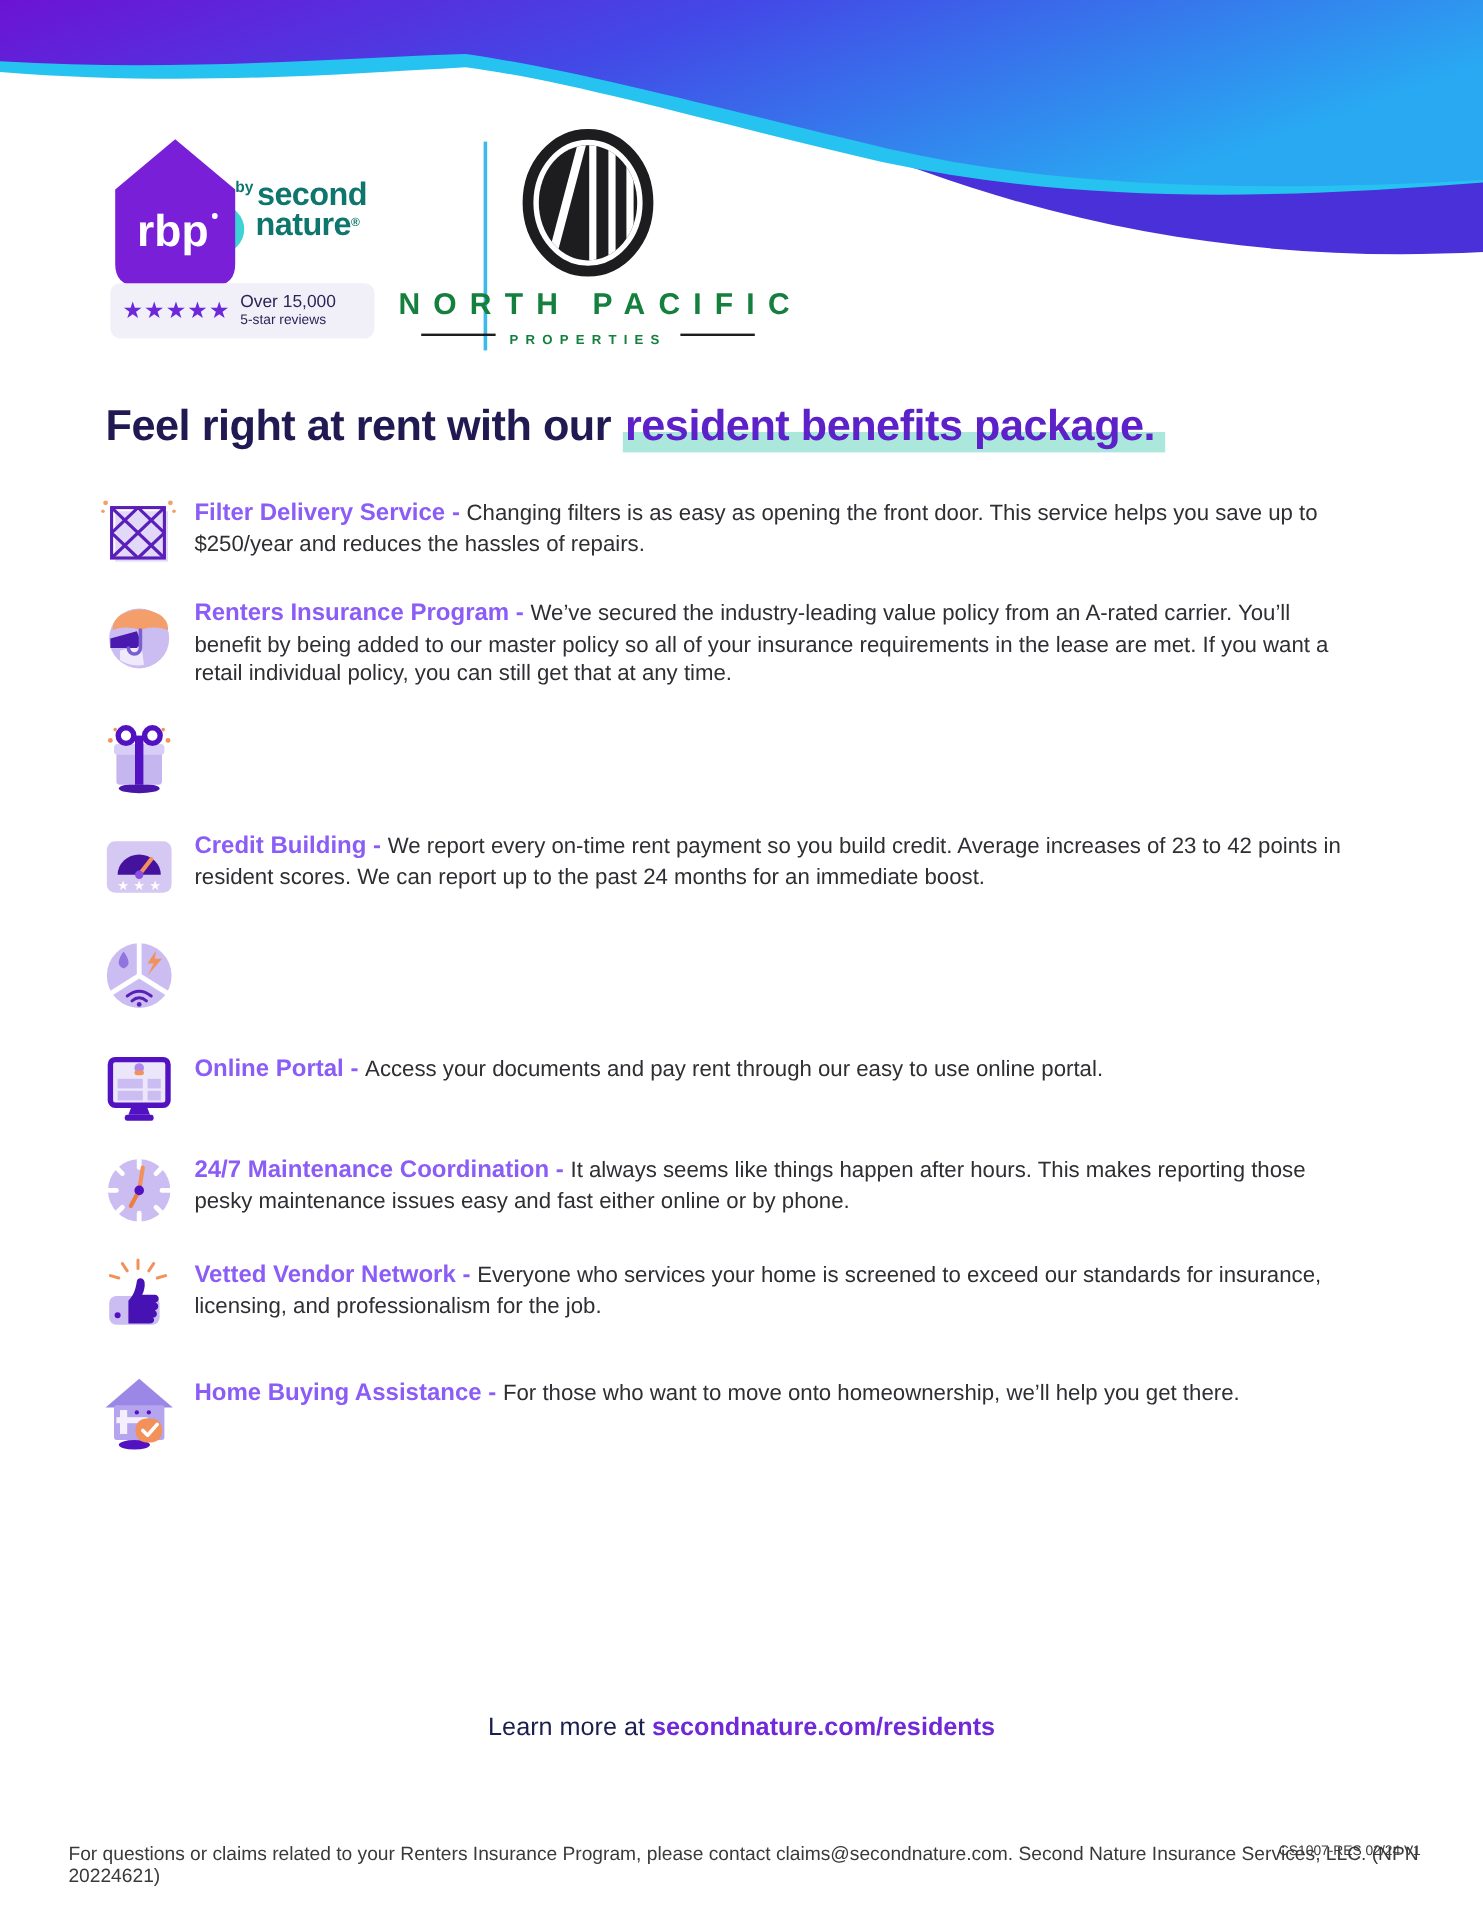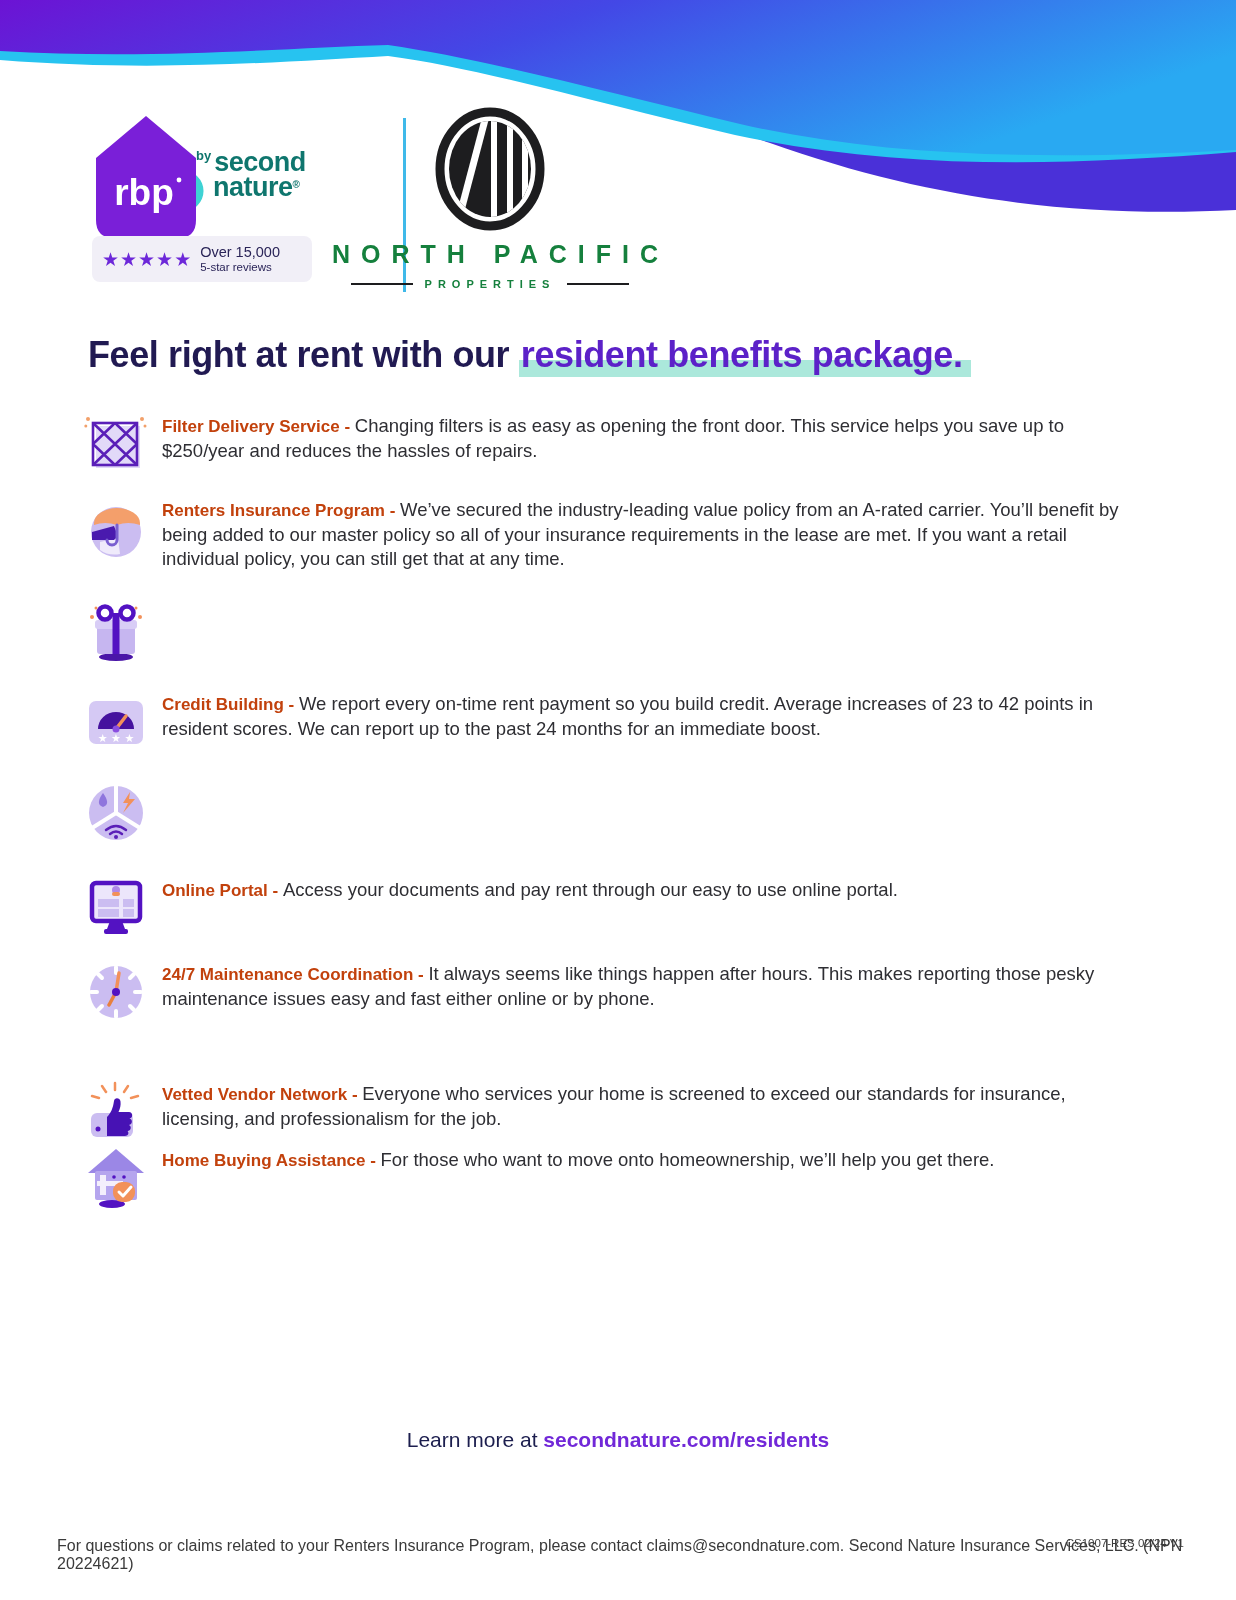--- a/index.html
+++ b/index.html
@@ -17,34 +17,34 @@
   .review-badge{position:absolute;left:92px;top:236px;width:200px;height:46px;background:#f1eff7;
                 border-radius:8px;display:flex;align-items:center;padding:0 10px;gap:8px;z-index:2;}
   .review-stars{color:#6d28d9;font-size:19px;letter-spacing:1px;font-family:"DejaVu Sans",sans-serif;line-height:1;}
   .review-text{color:#2a2458;line-height:1.1;}
   .review-l1{font-size:14.5px;}
   .review-l2{font-size:11.5px;}
   .logo-divider{position:absolute;left:403px;top:118px;width:3px;height:174px;background:#3fb9e9;z-index:2;}
   .npp{position:absolute;left:332px;top:106px;width:316px;text-align:center;z-index:2;color:#15803d;}
   .npp-circle{width:112px;height:126px;margin:0 auto;display:block;}
   .npp-name{font-size:25px;font-weight:bold;letter-spacing:11px;margin-top:8px;white-space:nowrap;}
-  .npp-sub{display:flex;align-items:center;justify-content:center;gap:12px;margin-top:9px;}
+  .npp-sub{display:flex;justify-content:center;gap:12px;margin-top:9px;}
   .npp-sub .rule{width:62px;height:2px;background:#1d1d1f;}
   .npp-sub .word{font-size:11px;font-weight:bold;letter-spacing:6px;}
   
   .headline{position:absolute;left:88px;top:334px;white-space:nowrap;font-weight:bold;
             font-size:36px;letter-spacing:-0.4px;z-index:2;}
   .headline .plain{color:#211a52;}
   .headline .hl{color:#5c21c8;background:linear-gradient(to top,#abe8db 0 40%,transparent 40%);
                 padding:0 8px 2px 2px;}
   
   .benefit{position:absolute;left:84px;width:1054px;display:flex;gap:14px;align-items:flex-start;z-index:2;}
   .benefit .icon{width:64px;height:64px;flex:0 0 64px;}
   .benefit .txt{width:966px;font-size:18.5px;line-height:1.33;color:#2e2e33;padding-top:2px;}
-  .benefit .txt b{font-size:17px;color:#c2410c;}
+  .benefit .txt b{font-size:20px;color:#8b5cf6;}
   
   .learn-more{position:absolute;left:0;top:1428px;width:1236px;text-align:center;font-size:21px;z-index:2;}
   .learn-more .pre{color:#1c1e4e;}
   .learn-more .lnk{color:#7128d8;font-weight:bold;text-decoration:none;}
   .disclaimer{position:absolute;left:57px;top:1537px;font-size:16px;color:#3a3a3a;z-index:2;}
   .doc-code{position:absolute;right:52px;top:1537px;font-size:11.5px;color:#3a3a3a;z-index:2;}
 </style>
 </head>
 <body>
 
@@ -215,21 +215,21 @@
         <line x1="14" y1="50" x2="18" y2="46"></line>
           <line x1="46" y1="18" x2="50" y2="14"></line>
       </g>
       <line x1="32" y1="32" x2="35" y2="13" stroke="#f2915a" stroke-width="3.5" stroke-linecap="round"></line>
       <line x1="32" y1="32" x2="25" y2="45" stroke="#e8803f" stroke-width="3.5" stroke-linecap="round"></line>
       <circle cx="32" cy="32" r="4" fill="#5312c2"></circle>
     </svg>
     <div class="txt"><b>24/7 Maintenance Coordination - </b><span>It always seems like things happen after hours. This makes reporting those pesky maintenance issues easy and fast either online or by phone.</span></div>
   </div>
 
-  <div class="benefit" style="top:1080px">
+  <div class="benefit" style="top:1047px">
     <svg class="icon" viewBox="0 0 64 64" aria-hidden="true">
       <rect x="7" y="33" width="42" height="24" rx="6" fill="#cbbdf1"></rect>
       <circle cx="14" cy="49" r="2.5" fill="#5312c2"></circle>
       <path d="M23,56 L23,37 C27,33 29,28 30,21 C30.5,17 36,17.5 36.5,21.5 C37,25 36,29 34.5,32 L45,32 C49,32 49.5,38 45.5,38.5 C49,39.5 48.5,44.5 45,45 C48,46.5 47,51 43.5,51 C45.5,53 44,56 41,56 Z" fill="#4712b4"></path>
       <g stroke="#f2915a" stroke-width="2.5" stroke-linecap="round">
         <line x1="22" y1="12" x2="18" y2="6"></line>
           <line x1="31" y1="10" x2="31" y2="3"></line>
         <line x1="40" y1="12" x2="44" y2="6"></line>
           <line x1="15" y1="18" x2="8" y2="16"></line>
         <line x1="47" y1="18" x2="54" y2="16"></line>

